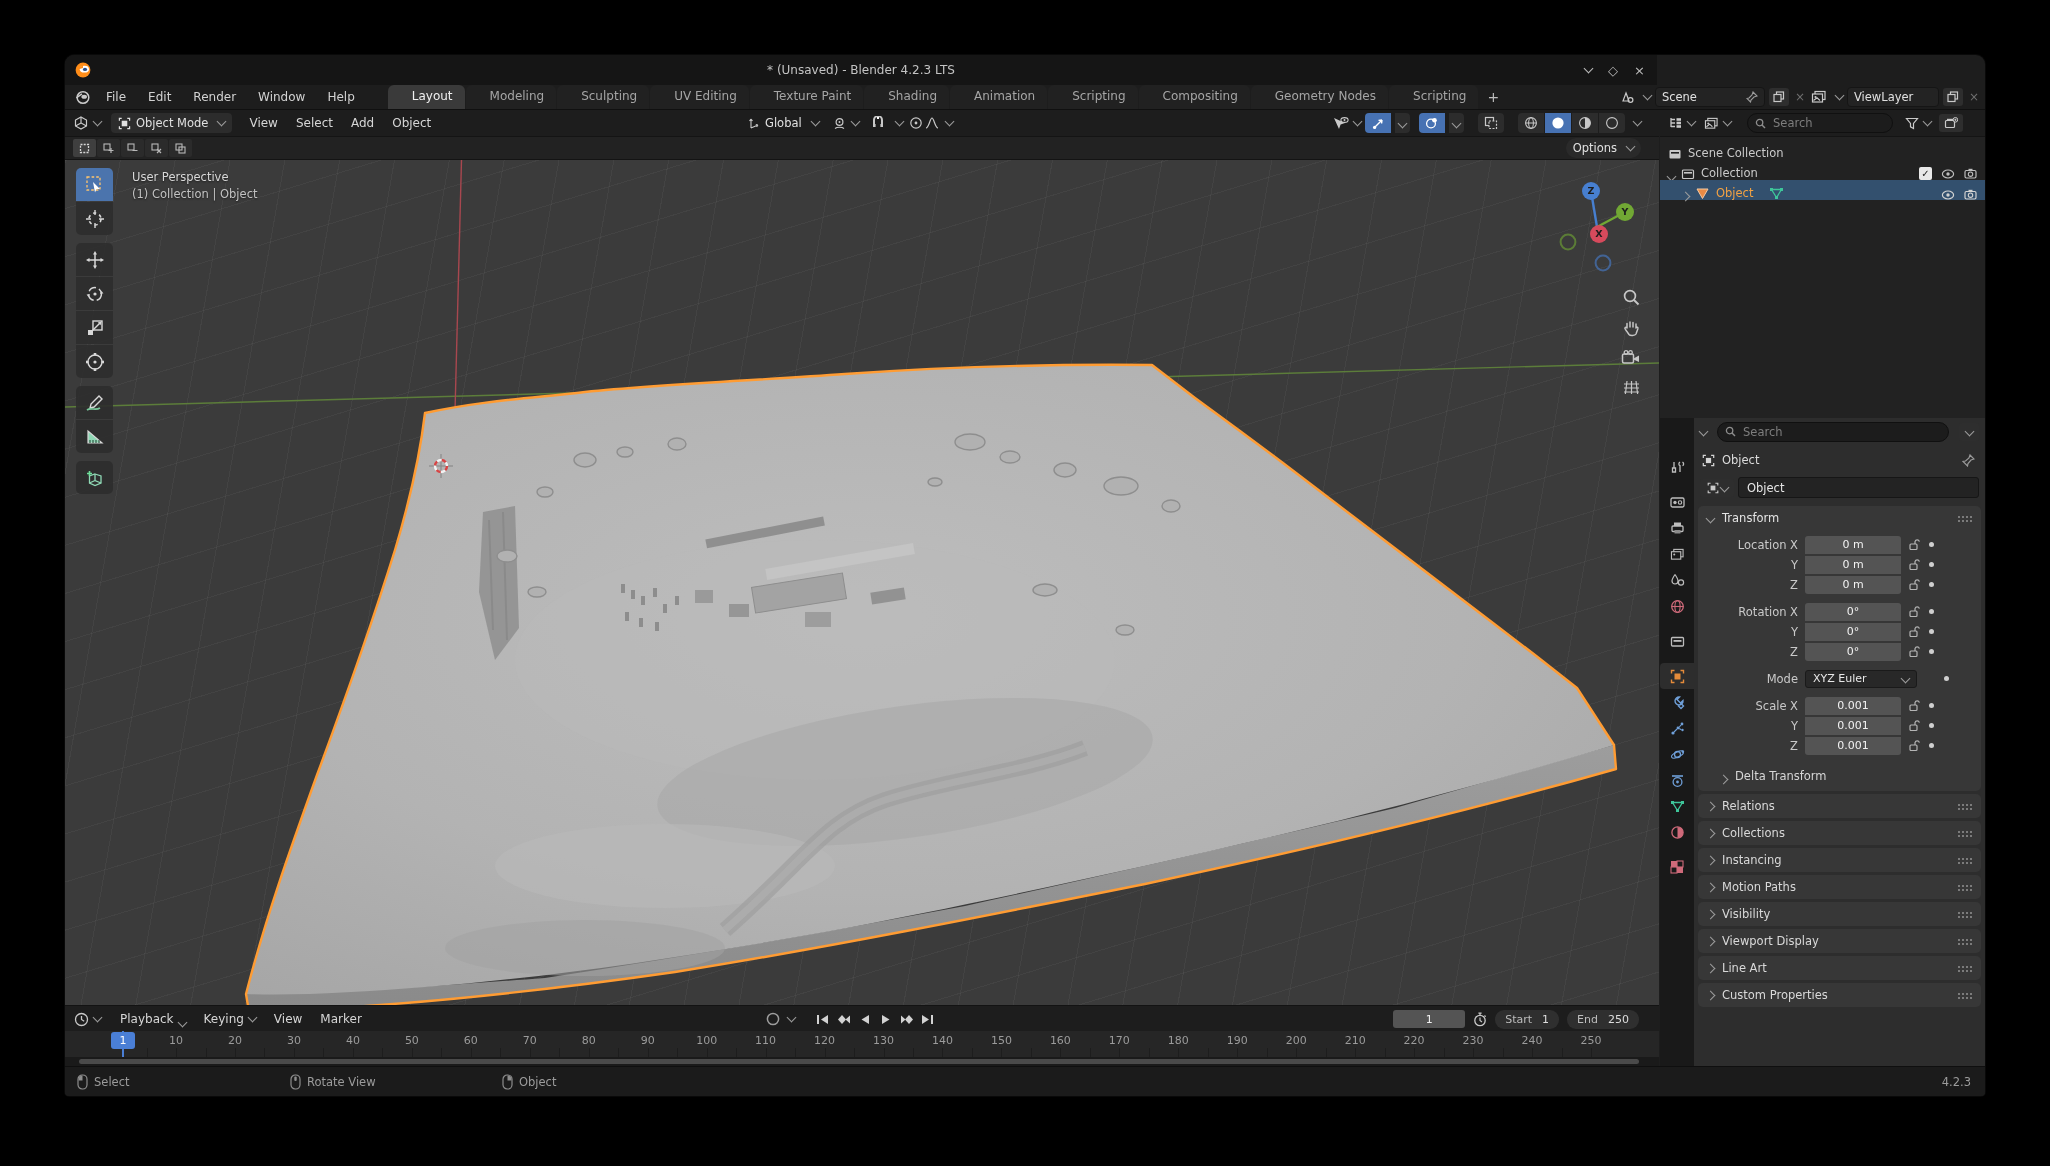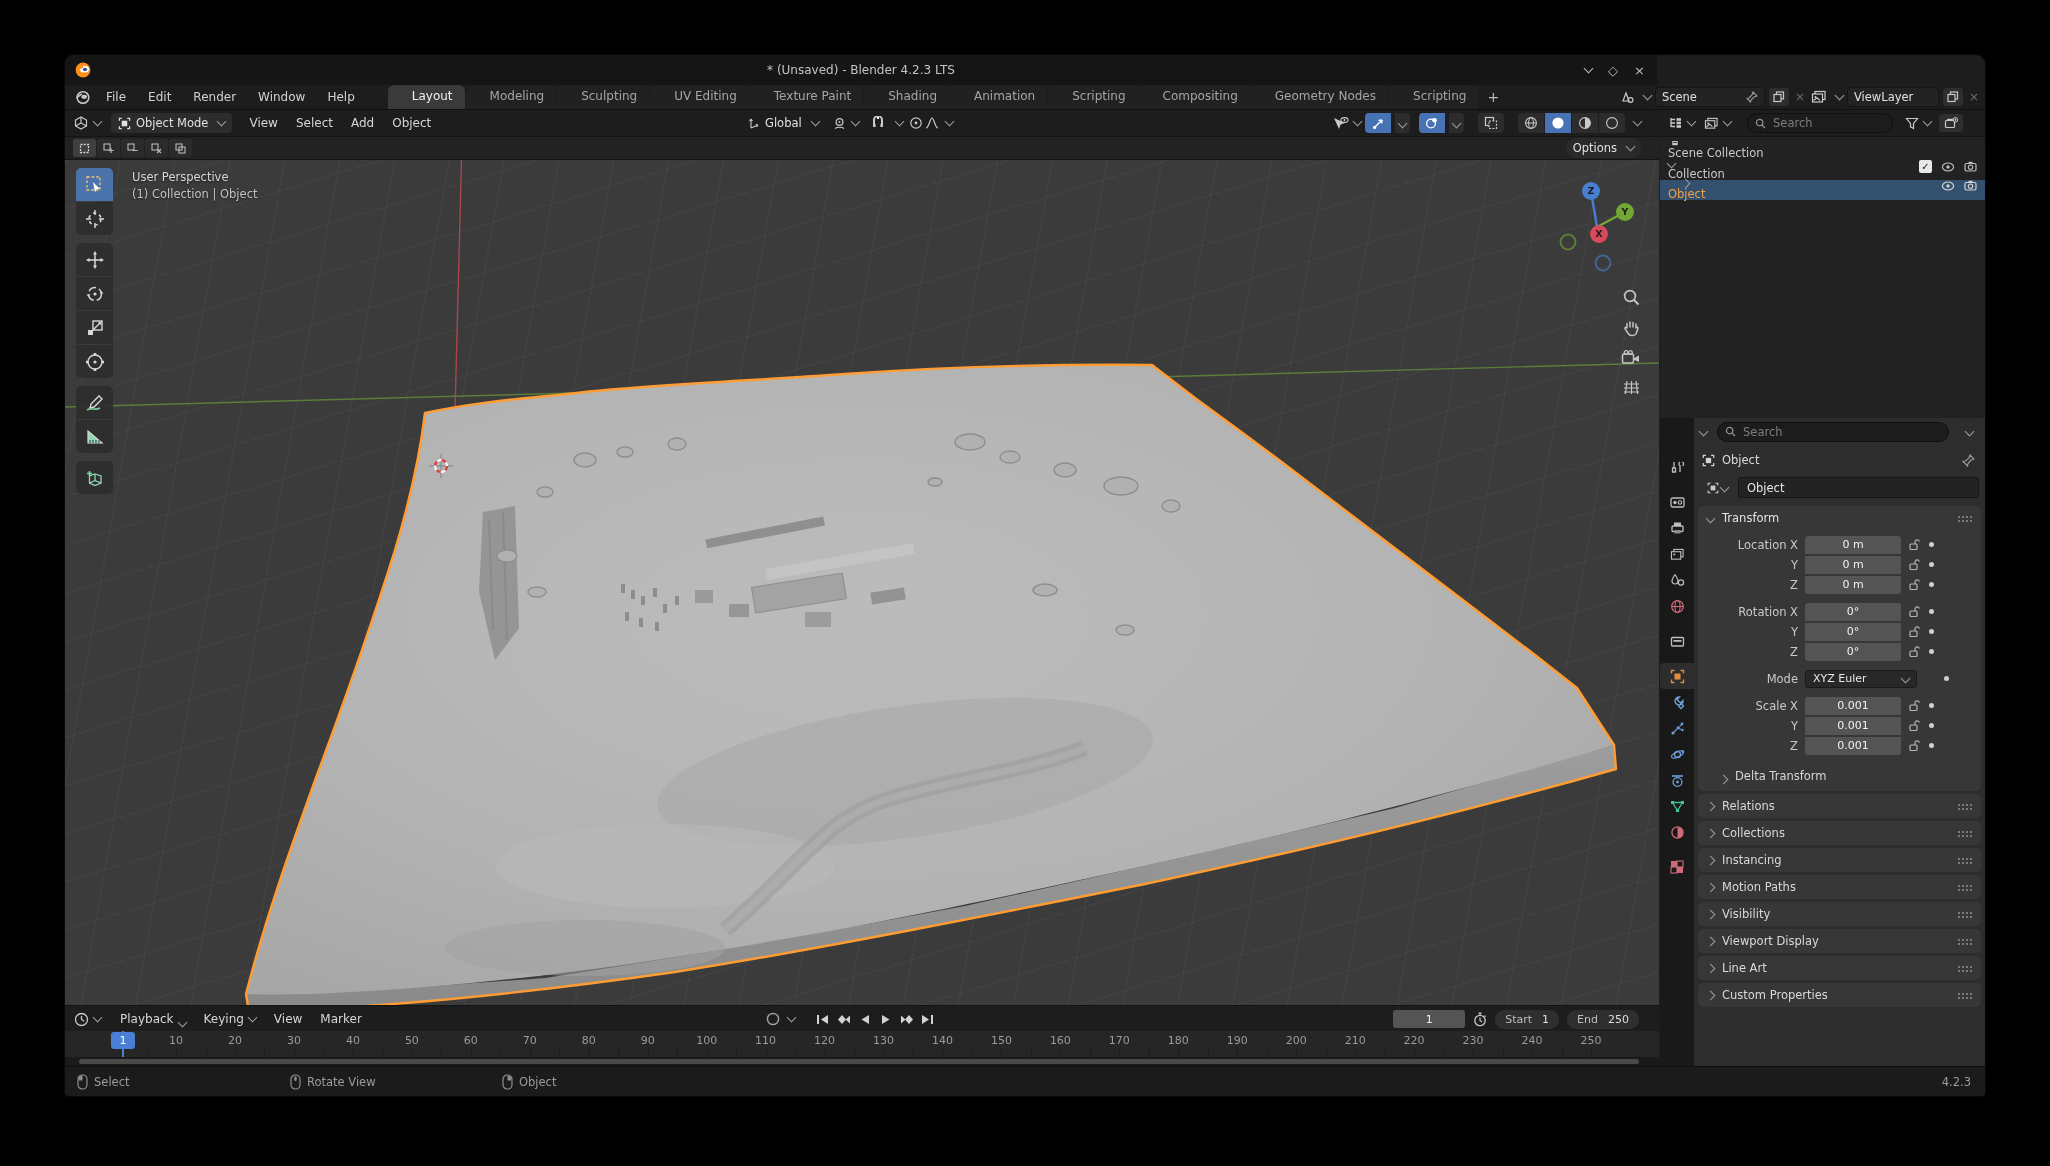--- a/index.html
+++ b/index.html
@@ -55,21 +55,21 @@
   .grp-bot{border-radius:0 0 5px 5px;}
   .grp-solo{border-radius:5px;}
   
   .navicons{position:absolute;right:18px;display:flex;flex-direction:column;gap:12px;align-items:center;}
   
   .outhead{left:1595px;top:55px;width:325px;height:26px;background:#1d1d1d;display:flex;align-items:center;border-bottom:1px solid #141414;}
   .searchbox{background:#1c1c1c;border:1px solid #101010;border-radius:10px;height:18px;display:flex;align-items:center;padding:0 7px;gap:5px;}
   .searchbox input{background:transparent;border:0;outline:0;color:#cfcfcf;font-size:11.5px;width:110px;font-family:"DejaVu Sans",sans-serif;}
   .searchbox input::placeholder{color:#7e7e7e;}
   .outbody{left:1595px;top:82px;width:325px;height:281px;background:#222222;}
-  .orow{height:20px;display:flex;align-items:flex-start;font-size:11.5px;color:#cacaca;padding-left:8px;position:relative;flex-direction:column;}
+  .orow{height:20px;display:flex;align-items:flex-end;font-size:11.5px;color:#cacaca;padding-left:8px;position:relative;}
   .orow.sel{background:#33506e;}
   .orow .right-ics{position:absolute;right:8px;display:flex;gap:9px;align-items:center;}
   
   .proptabs{left:1595px;top:363px;width:34px;height:648px;background:#191919;display:flex;flex-direction:column;align-items:center;padding-top:36px;box-sizing:border-box;}
   .ptab{width:34px;height:26px;display:flex;align-items:center;justify-content:center;}
   .ptab.on{background:#2d2d2d;border-radius:4px 0 0 4px;}
   .ptgap{height:9px;}
   .propbody{left:1629px;top:363px;width:291px;height:648px;background:#2d2d2d;}
   .prophead{height:27px;display:flex;align-items:center;padding:0 6px;gap:6px;}
   .crumb{height:22px;display:flex;align-items:center;gap:7px;font-size:11.5px;color:#dcdcdc;padding:0 8px;margin-top:4px;position:relative;}

